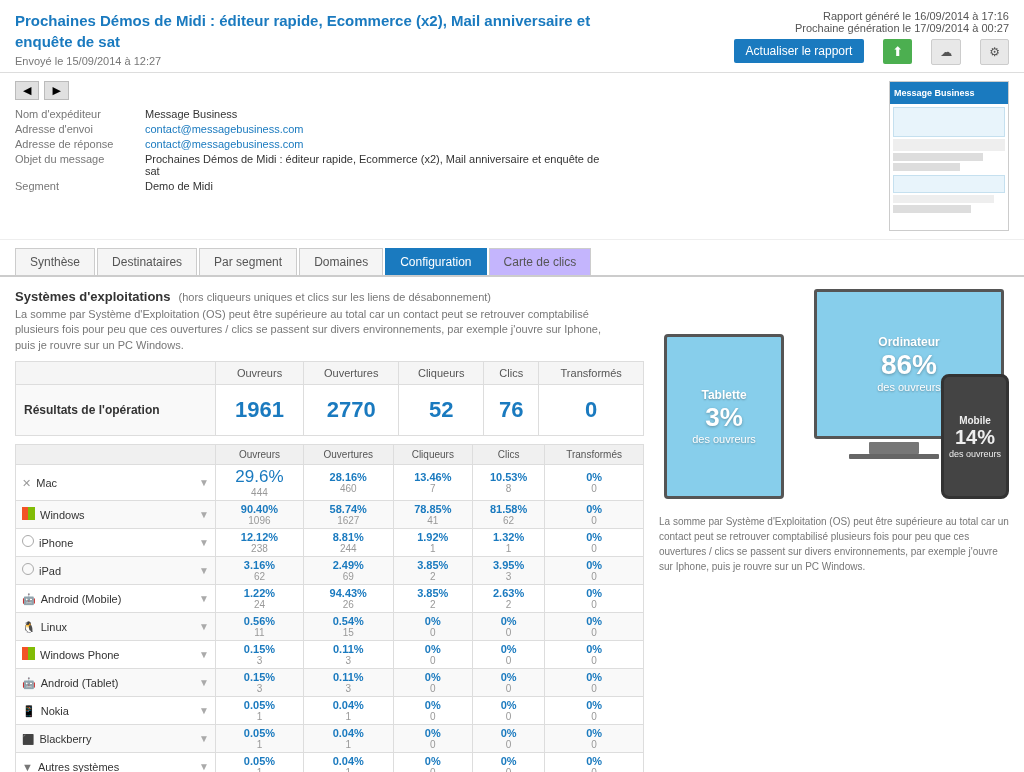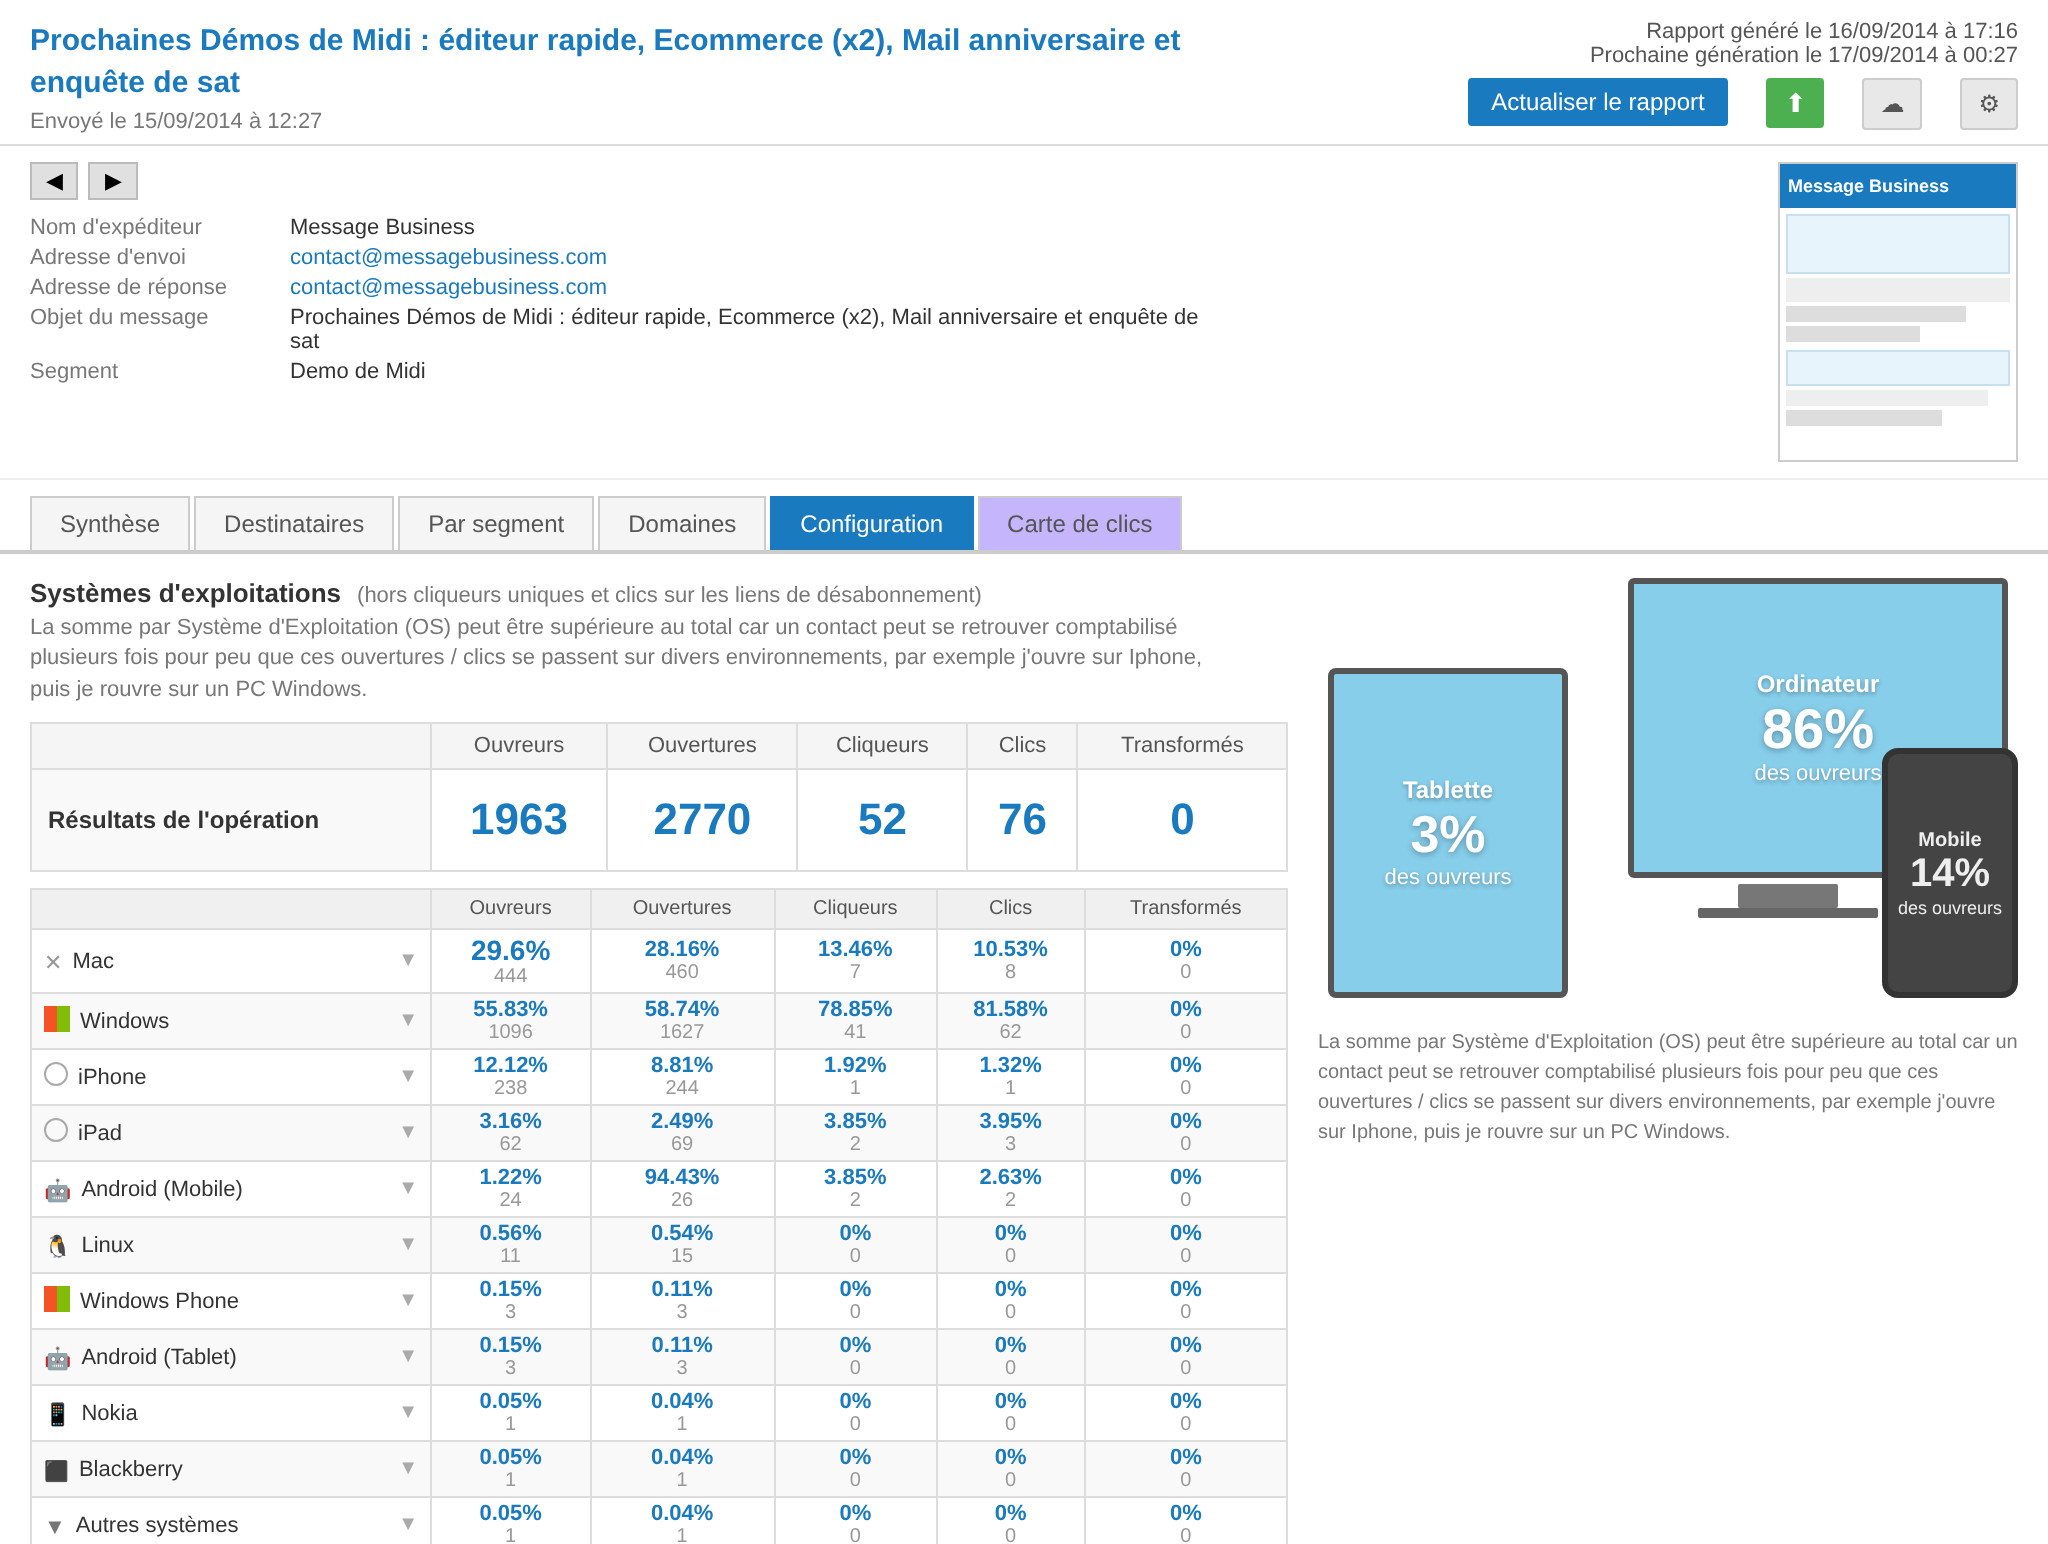--- a/index.html
+++ b/index.html
@@ -98,21 +98,21 @@
           <th style="background:#f5f5f5;border:1px solid #ddd;padding:5px 8px;text-align:center;font-size:11px;color:#555;font-weight:normal;">Ouvertures</th>
           <th style="background:#f5f5f5;border:1px solid #ddd;padding:5px 8px;text-align:center;font-size:11px;color:#555;font-weight:normal;">Cliqueurs</th>
           <th style="background:#f5f5f5;border:1px solid #ddd;padding:5px 8px;text-align:center;font-size:11px;color:#555;font-weight:normal;">Clics</th>
           <th style="background:#f5f5f5;border:1px solid #ddd;padding:5px 8px;text-align:center;font-size:11px;color:#555;font-weight:normal;">Transformés</th>
         </tr>
       </thead>
       <tbody>
         <tr>
           <td style="border:1px solid #ddd;padding:8px;font-weight:bold;background:#f9f9f9;font-size:12px;">Résultats de l'opération</td>
           <td style="border:1px solid #ddd;padding:12px 8px;text-align:center;">
-            <div style="font-size:22px;font-weight:bold;color:#1a7abf;">1963</div>
+            <div style="font-size:22px;font-weight:bold;color:#1a7abf;">1961</div>
           </td>
           <td style="border:1px solid #ddd;padding:12px 8px;text-align:center;">
             <div style="font-size:22px;font-weight:bold;color:#1a7abf;">2770</div>
           </td>
           <td style="border:1px solid #ddd;padding:12px 8px;text-align:center;">
             <div style="font-size:22px;font-weight:bold;color:#1a7abf;">52</div>
           </td>
           <td style="border:1px solid #ddd;padding:12px 8px;text-align:center;">
             <div style="font-size:22px;font-weight:bold;color:#1a7abf;">76</div>
           </td>
@@ -137,21 +137,21 @@
         <tbody>
           <tr style="background:#fff;">
     <td style="border:1px solid #ddd;padding:3px 6px;">
       <div style="display:flex;align-items:center;gap:5px;">
         <span><span style="color:#999;font-size:11px;">✕</span></span>
         <span style="font-size:11px;">Mac</span>
         <span style="color:#aaa;font-size:10px;margin-left:auto;cursor:pointer;">▼</span>
       </div>
     </td>
     <td style="border:1px solid #ddd;padding:2px 6px;text-align:center;">
-      <div style="color:#1a7abf;font-weight:bold;font-size:14px;">29.6%</div>
+      <div style="color:#1a7abf;font-weight:normal;font-size:17px;">29.6%</div>
       <div style="color:#999;font-size:10px;">444</div>
     </td>
     <td style="border:1px solid #ddd;padding:2px 6px;text-align:center;">
       <div style="color:#1a7abf;font-weight:bold;font-size:11px;">28.16%</div>
       <div style="color:#999;font-size:10px;">460</div>
     </td>
     <td style="border:1px solid #ddd;padding:2px 6px;text-align:center;">
       <div style="color:#1a7abf;font-weight:bold;font-size:11px;">13.46%</div>
       <div style="color:#999;font-size:10px;">7</div>
     </td>
@@ -166,21 +166,21 @@
   </tr>
           <tr style="background:#f9f9f9;">
     <td style="border:1px solid #ddd;padding:3px 6px;">
       <div style="display:flex;align-items:center;gap:5px;">
         <span><span style="display:inline-block;width:13px;height:13px;background:linear-gradient(to right,#f35325 50%,#81bc06 50%),linear-gradient(to bottom,#ffba08 50%,#05a6f0 50%);background-size:13px 13px;background-repeat:no-repeat;"></span></span>
         <span style="font-size:11px;">Windows</span>
         <span style="color:#aaa;font-size:10px;margin-left:auto;cursor:pointer;">▼</span>
       </div>
     </td>
     <td style="border:1px solid #ddd;padding:2px 6px;text-align:center;">
-      <div style="color:#1a7abf;font-weight:bold;font-size:11px;">55.83%</div>
+      <div style="color:#1a7abf;font-weight:bold;font-size:11px;">90.40%</div>
       <div style="color:#999;font-size:10px;">1096</div>
     </td>
     <td style="border:1px solid #ddd;padding:2px 6px;text-align:center;">
       <div style="color:#1a7abf;font-weight:bold;font-size:11px;">58.74%</div>
       <div style="color:#999;font-size:10px;">1627</div>
     </td>
     <td style="border:1px solid #ddd;padding:2px 6px;text-align:center;">
       <div style="color:#1a7abf;font-weight:bold;font-size:11px;">78.85%</div>
       <div style="color:#999;font-size:10px;">41</div>
     </td>

